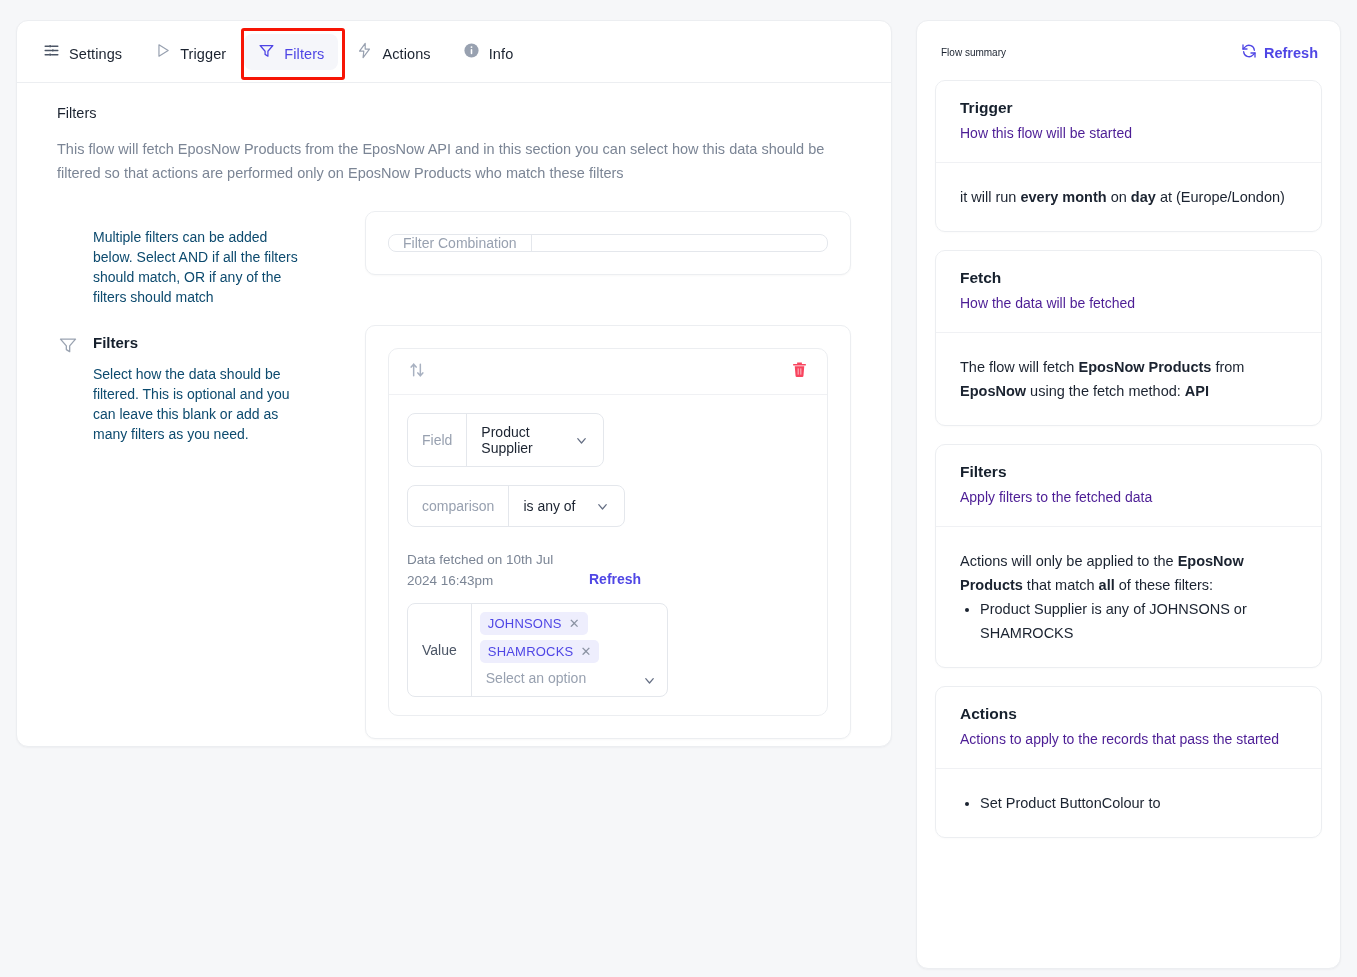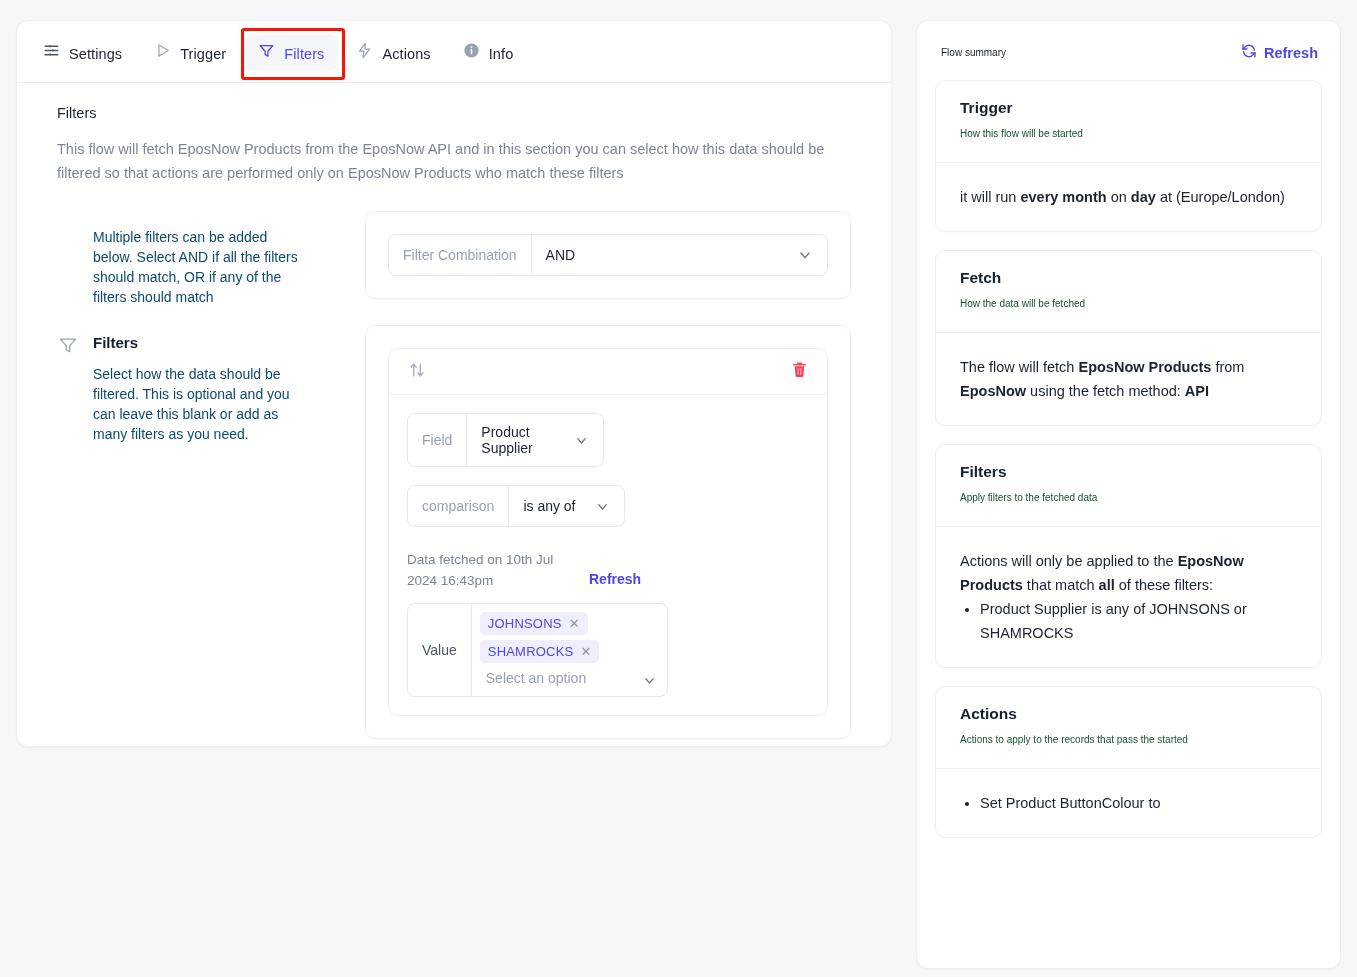--- a/index.html
+++ b/index.html
@@ -195,21 +195,21 @@
   .sum-card {
     border: 1px solid #eceef1;
     border-radius: 10px;
     margin-bottom: 18px;
     background: #fff;
     overflow: hidden;
     box-shadow: 0 1px 2px rgba(16,24,40,.02);
   }
   .sc-head { padding: 18px 24px 18px 24px; border-bottom: 1px solid #f0f1f4; }
   .sc-title { font-size: 15.5px; font-weight: bold; color: #16202d; margin-bottom: 6px; }
-  .sc-sub { font-size: 10px; color: #14532d; line-height: 21px; }
+  .sc-sub { font-size: 14px; color: #4c1d95; line-height: 21px; }
   .sc-body { padding: 22px 24px; font-size: 14.5px; color: #1b2330; line-height: 24px; }
   .sc-body b { font-weight: bold; }
   .sc-body ul { margin: 0; padding-left: 20px; }
   .sc-body li { line-height: 24px; }
 </style>
 </head>
 <body>
 
 <div class="page">
 
@@ -280,28 +280,20 @@
       <div class="section-desc">This flow will fetch EposNow Products from the EposNow API and in this section you can select how this data should be filtered so that actions are performed only on EposNow Products who match these filters</div>
 
       <div class="row">
         <div class="row-left">
           <div class="rl-desc">Multiple filters can be added below. Select AND if all the filters should match, OR if any of the filters should match</div>
         </div>
 
         <div class="card">
           <div class="input-group">
             <div class="ig-prefix">Filter Combination</div>
-            <div class="ig-select">
-              <span>AND</span>
-              <span class="chev">
-                <svg width="16" height="16" viewBox="0 0 24 24" fill="none" stroke="#667085" stroke-width="2" stroke-linecap="round" stroke-linejoin="round">
-                    <polyline points="6,9 12,16 18,9"></polyline>
-                  </svg>
-              </span>
-            </div>
           </div>
         </div>
       </div>
 
       <div class="row">
         <div class="row-left">
           <div class="row-left-head">
             <span class="rl-icon">
               <svg width="20" height="20" viewBox="0 0 24 24" fill="none" stroke="#9aa3b1" stroke-width="1.6" stroke-linejoin="round">
                 <polygon points="3,5 21,5 14,13 14,20 10,17.5 10,13"></polygon>

